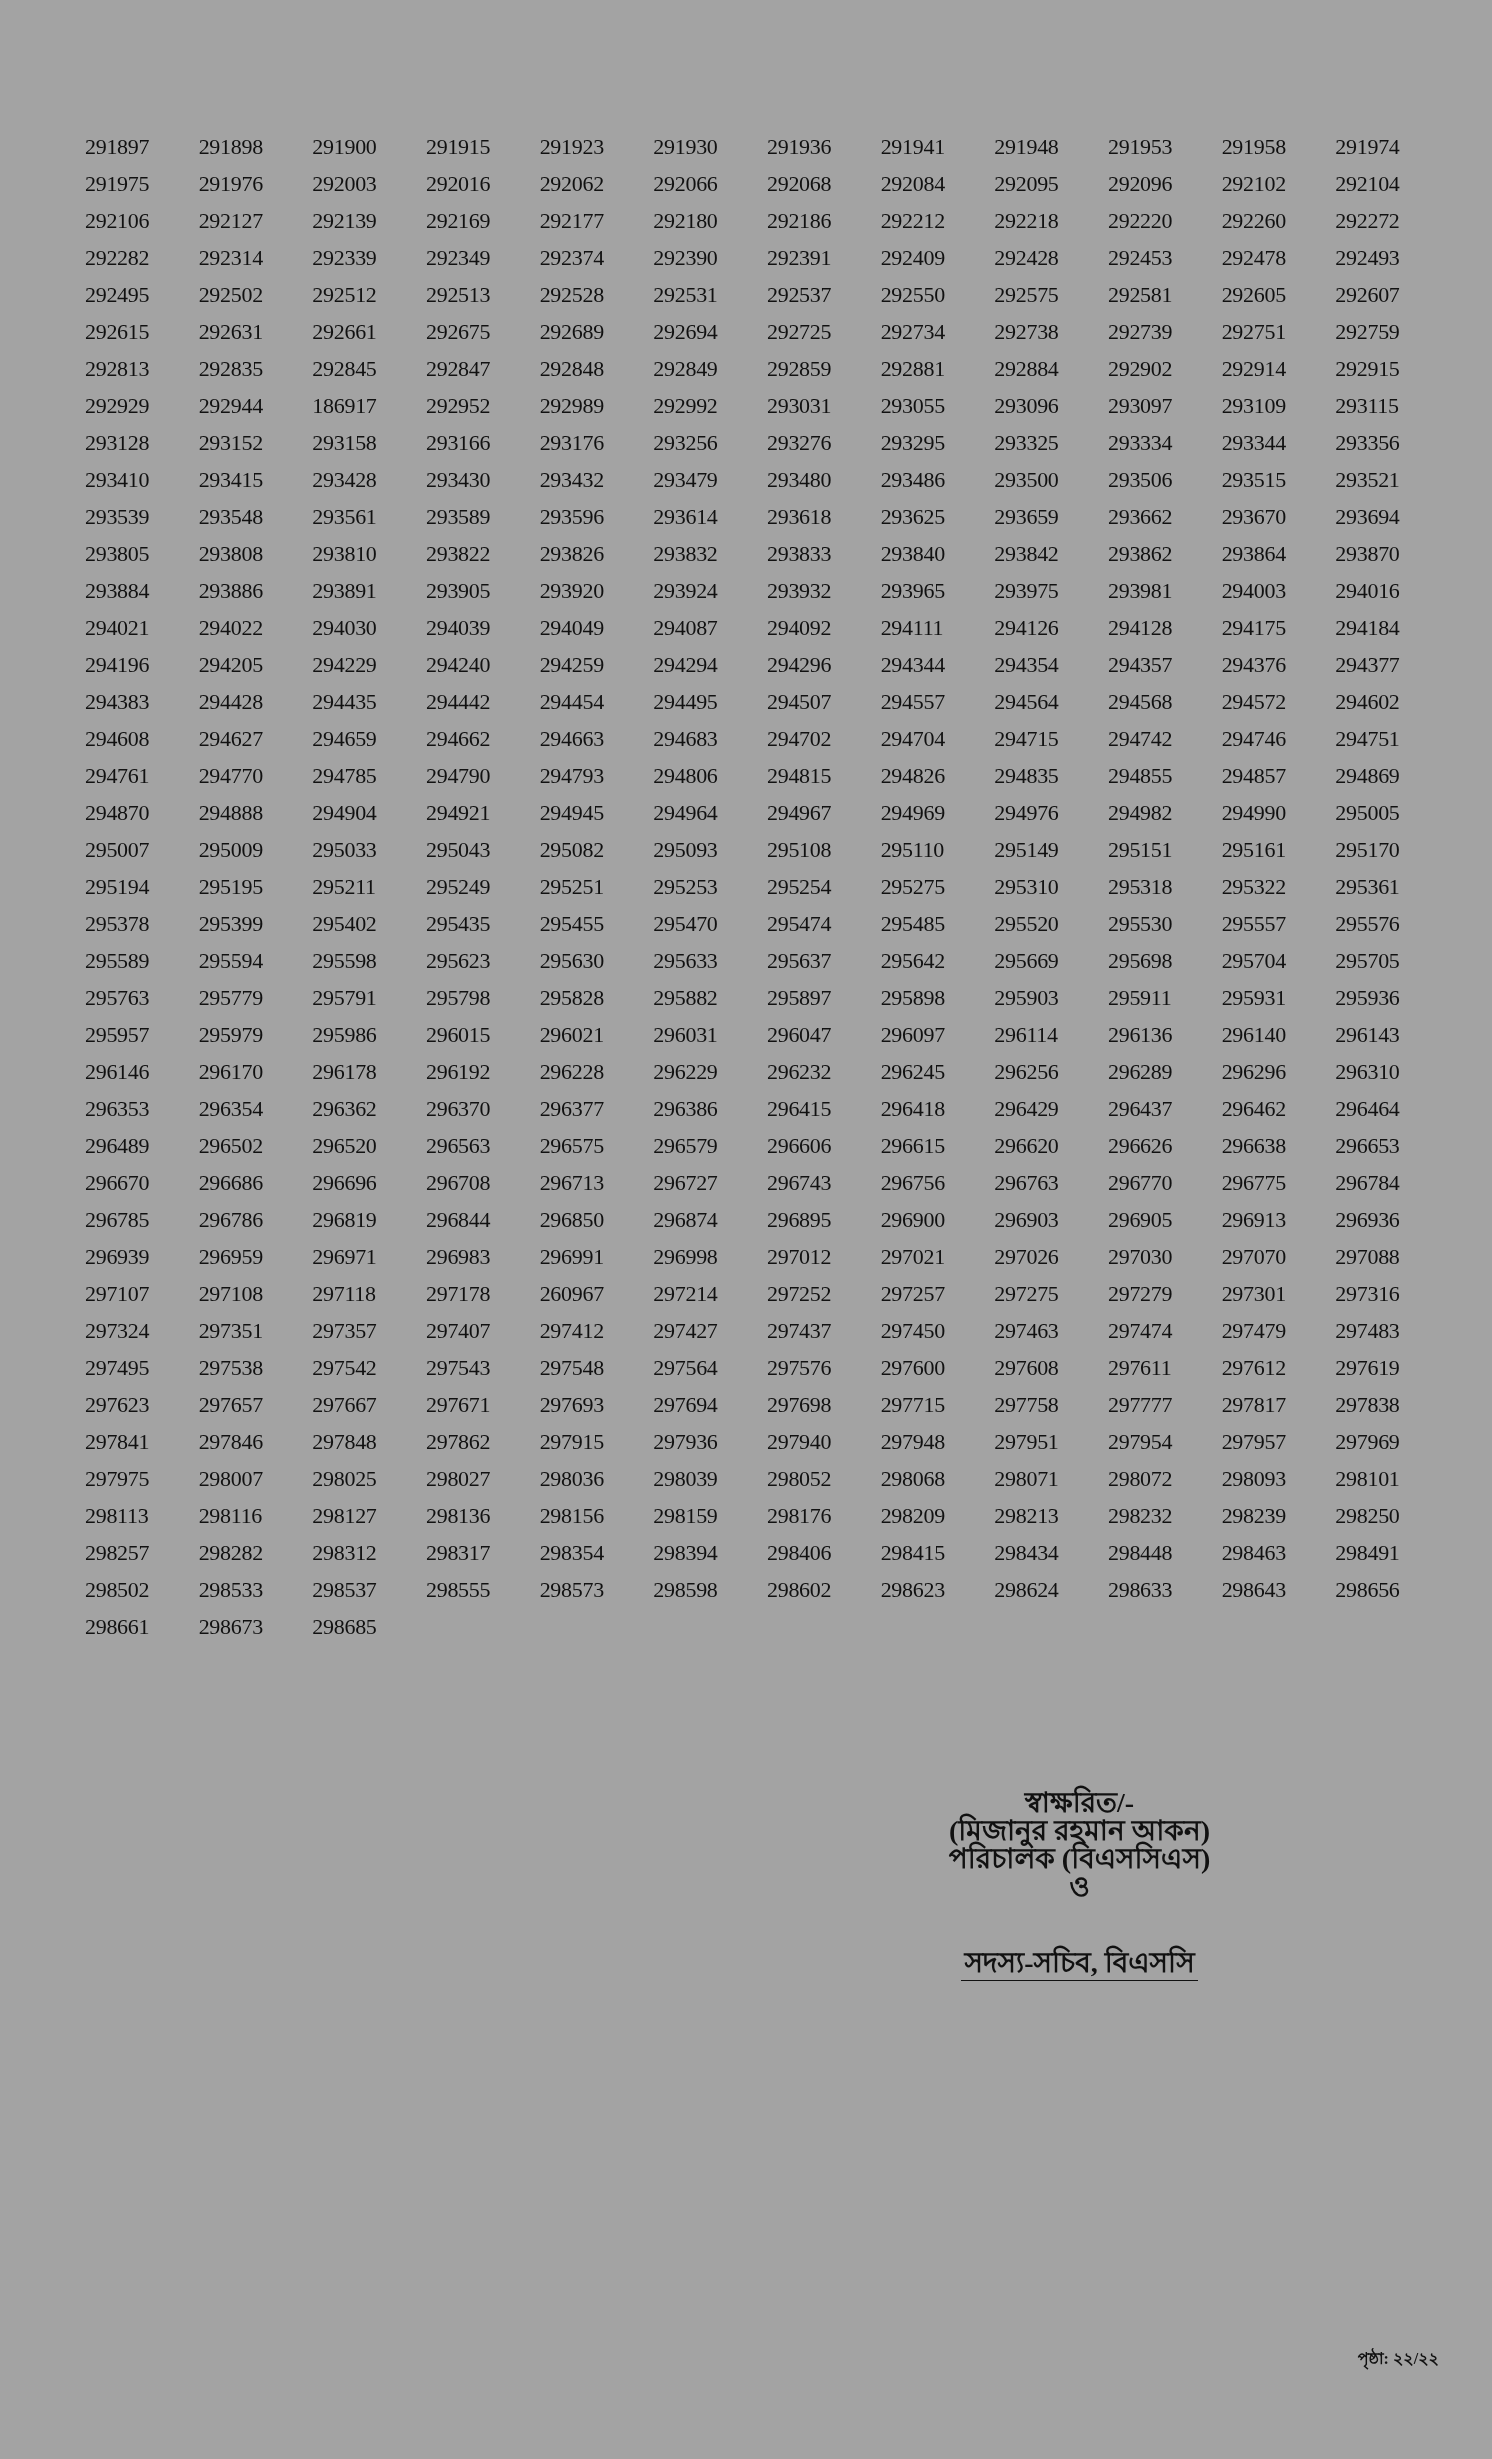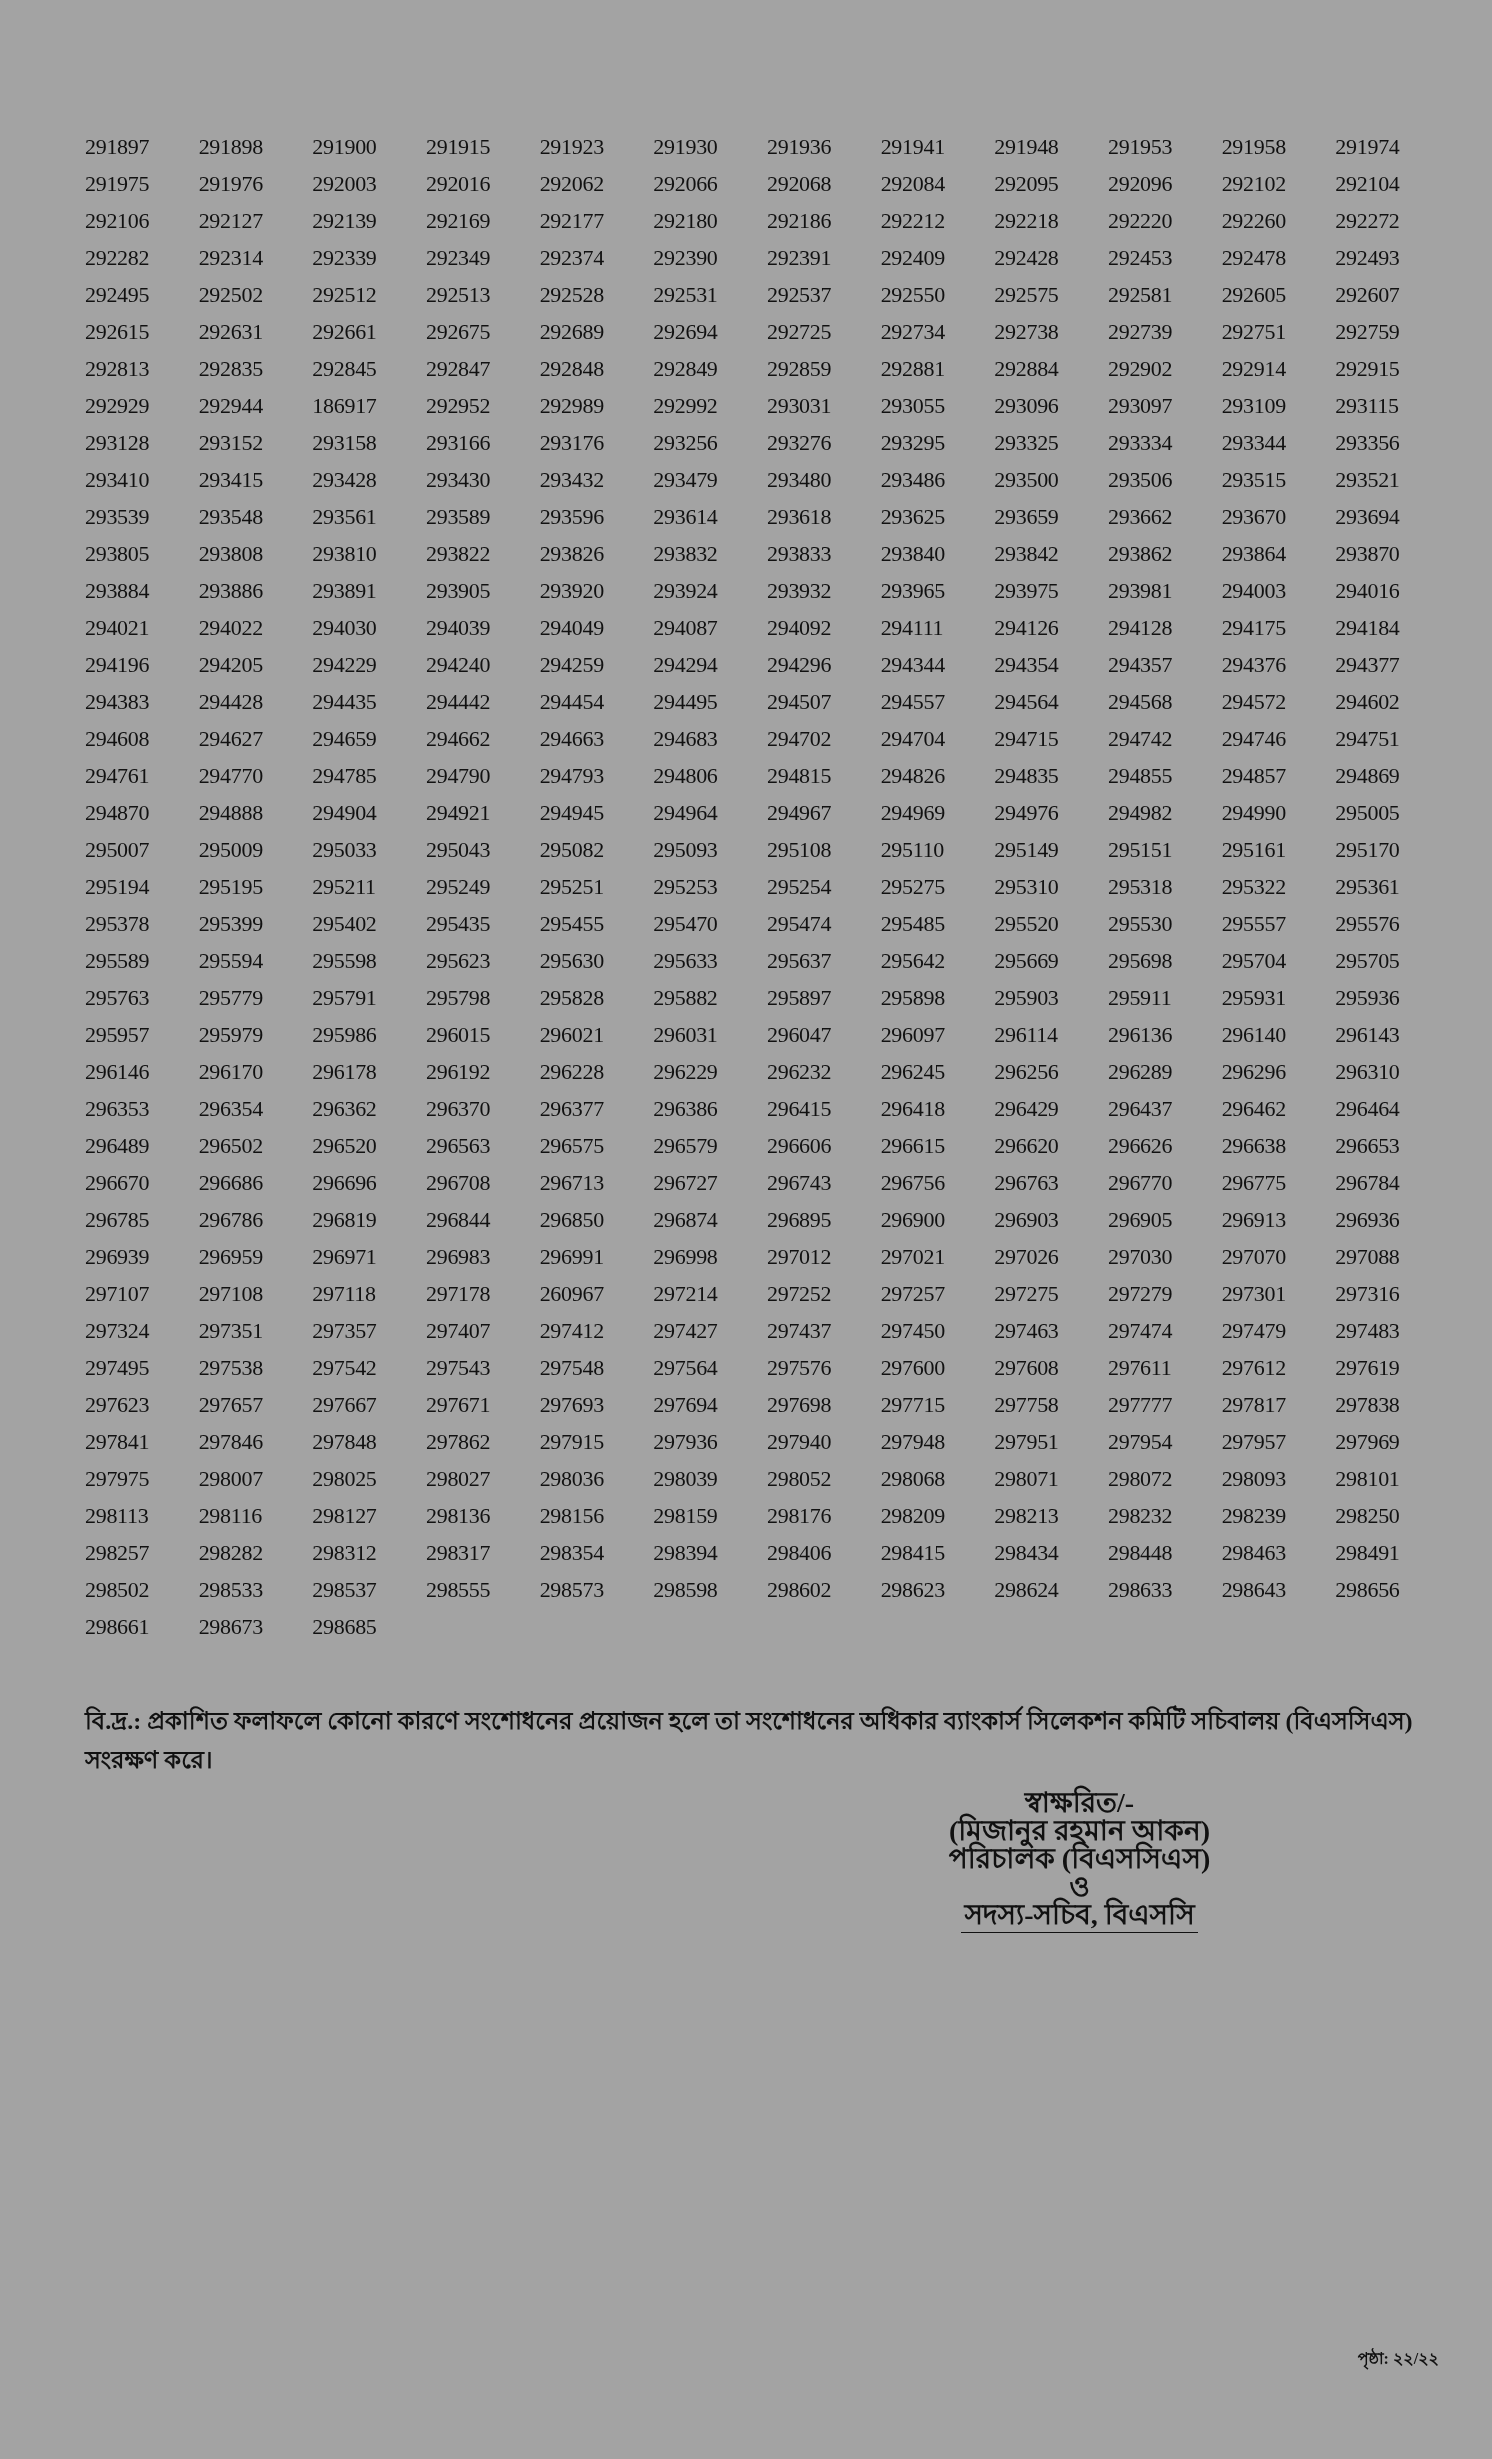--- a/index.html
+++ b/index.html
@@ -61,20 +61,21 @@
     text-align: center;
     font-size: 28px;
     font-weight: bold;
     line-height: 28px;
   }
   .signature .sig-line { display: block; }
   .signature .underlined {
     display: inline-block;
     border-bottom: 1.9px solid #111111;
     padding: 0 3.8px 2.9px 3.8px;
+    margin-top: 48px;
   }
   
   .footer {
     position: absolute;
     right: 54px;
     top: 2346px;
     font-size: 16px;
     font-weight: bold;
     text-align: right;
   }
@@ -563,21 +564,20 @@
       <div class="cell">298623</div>
       <div class="cell">298624</div>
       <div class="cell">298633</div>
       <div class="cell">298643</div>
       <div class="cell">298656</div>
       <div class="cell">298661</div>
       <div class="cell">298673</div>
       <div class="cell">298685</div>
     </div>
 
-  <p class="note">বি.দ্র.: প্রকাশিত ফলাফলে কোনো কারণে সংশোধনের প্রয়োজন হলে তা সংশোধনের অধিকার ব্যাংকার্স সিলেকশন কমিটি সচিবালয় (বিএসসিএস) সংরক্ষণ করে।</p>
 
   <div class="signature">
     <span class="sig-line">স্বাক্ষরিত/-</span>
     <span class="sig-line">(মিজানুর রহমান আকন)</span>
     <span class="sig-line">পরিচালক (বিএসসিএস)</span>
     <span class="sig-line">ও</span>
     <span class="sig-line"><span class="underlined">সদস্য-সচিব, বিএসসি</span></span>
   </div>
 
   <div class="footer">পৃষ্ঠা: ২২/২২</div>

